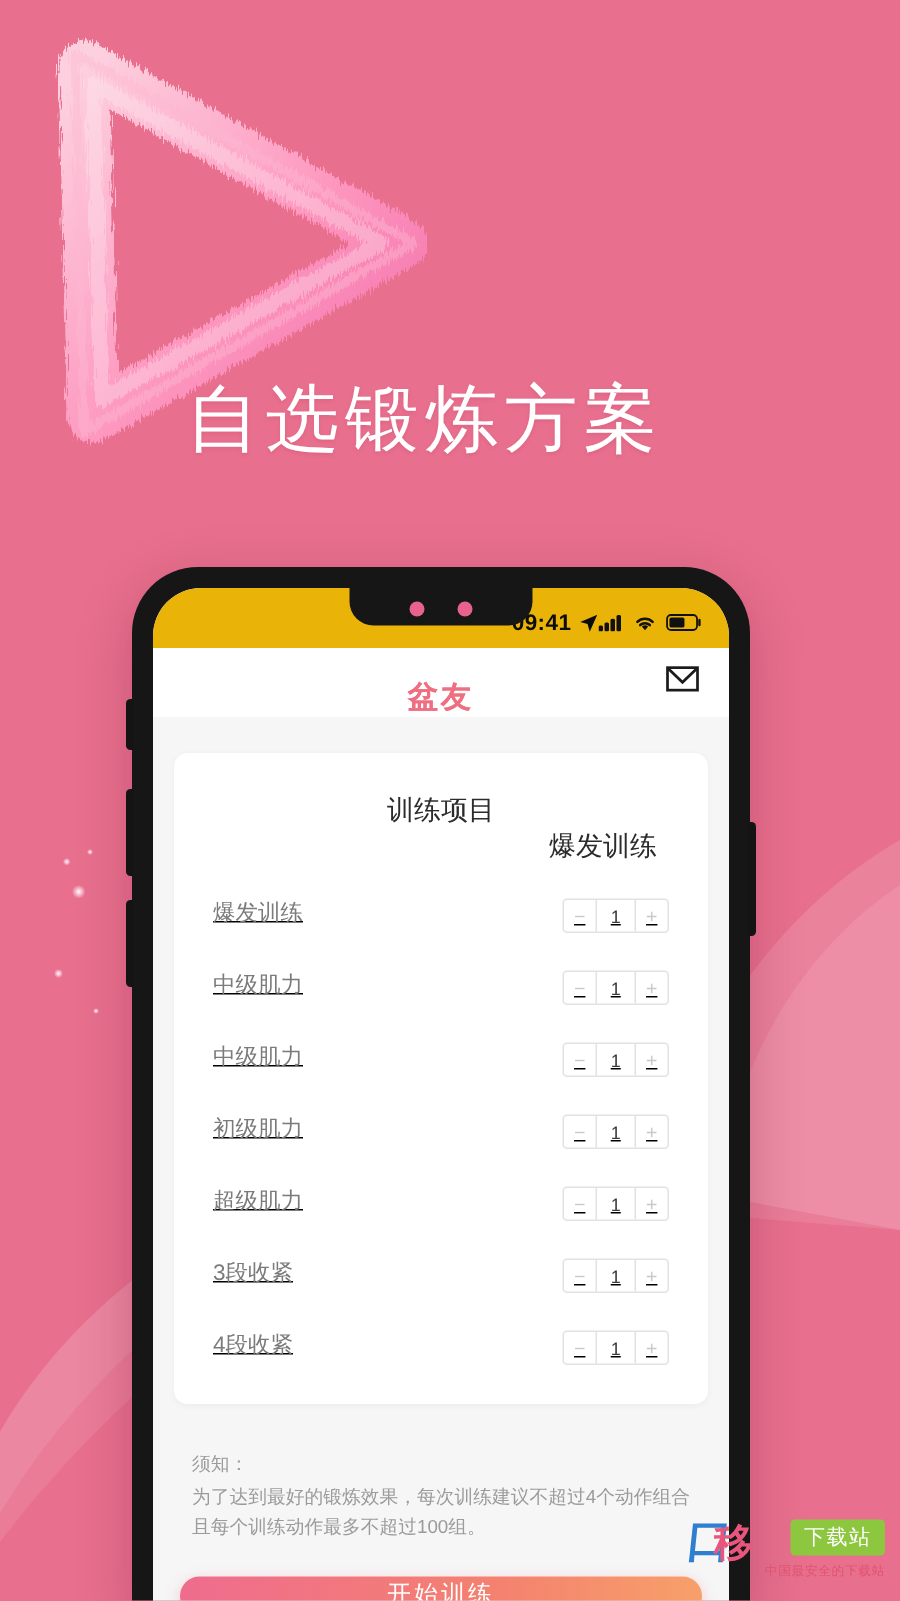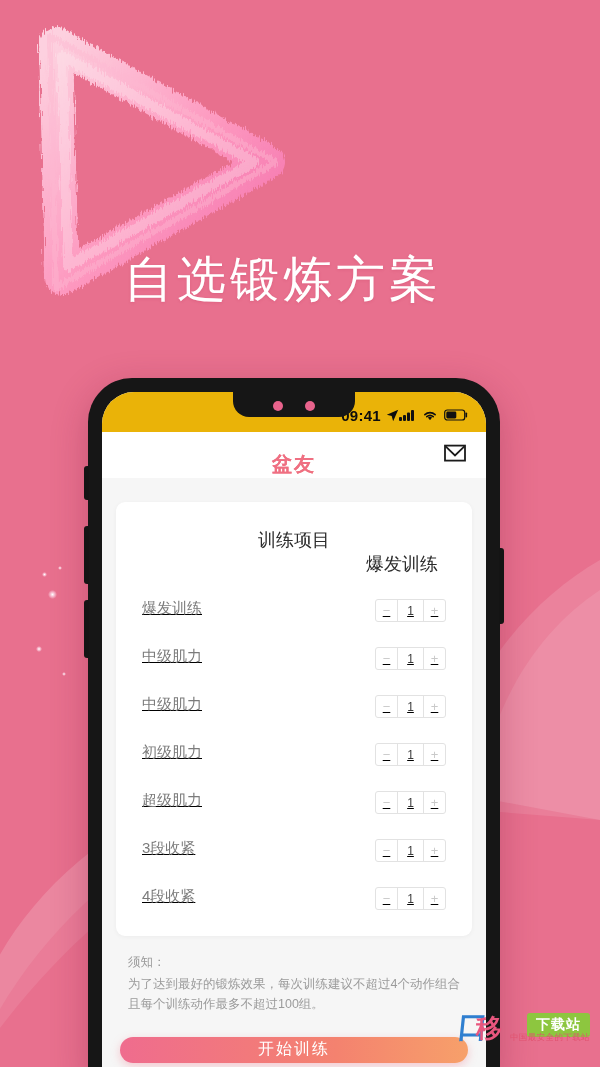--- a/index.html
+++ b/index.html
@@ -133,46 +133,46 @@
     width:21px; display:flex; align-items:center; justify-content:center;
     color:#c9c9c9; font-size:13px; line-height:1; user-select:none;
   }
   .step-val{
     width:27px; display:flex; align-items:center; justify-content:center;
     font-size:12px; color:#3b3b3b;
     border-left:1px solid #e2e2e2; border-right:1px solid #e2e2e2;
   }
 
   #notice{
-    padding:16px 26px 0 26px;
+    padding:30px 26px 0 26px;
     font-size:12.5px; line-height:1.65; color:#9b9b9b;
   }
   #notice-body{ margin-top:1px; }
 
   #start-button{
     margin:22px 18px 0;
     height:26px; border-radius:21px;
     background:linear-gradient(90deg,#ef6c8e 0%,#f4826f 62%,#f7a06a 100%);
     color:#ffffff; font-size:16px; letter-spacing:2px;
     display:flex; align-items:center; justify-content:center;
     box-shadow:0 3px 10px rgba(240,110,130,.35);
   }
 
   
   #watermark{
     position:absolute; right:6px; bottom:4px;
     width:140px; height:58px; z-index:20;
   }
   #wm-badge{
     position:absolute; right:4px; top:8px;
-    background:#8dc63f; color:#fff; font-size:14px; font-weight:bold;
+    background:#8dc63f; color:#fff; font-size:14px; font-weight:normal;
     padding:3px 9px; border-radius:3px; letter-spacing:1px;
   }
   #wm-sub{
-    position:absolute; right:4px; bottom:19px;
+    position:absolute; right:4px; bottom:9px;
     font-size:8.5px; color:#e0536f; letter-spacing:.4px; white-space:nowrap;text-align:right;
   }
   #wm-glyph{
     position:absolute; left:4px; top:2px;
     font-size:30px; font-weight:bold; color:#2f7fd0;
     font-family:"DejaVu Serif","Liberation Serif",serif;
     transform:skewX(-6deg);
   }
   #wm-glyph2{
     position:absolute; left:22px; top:6px;

